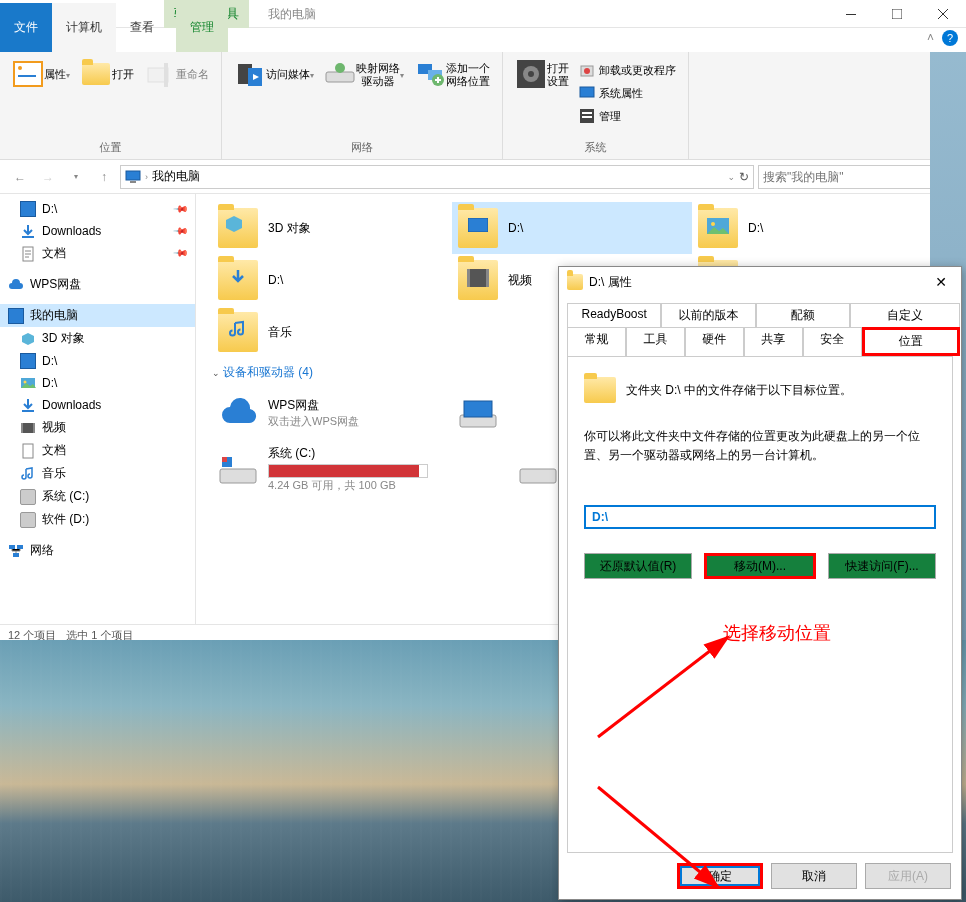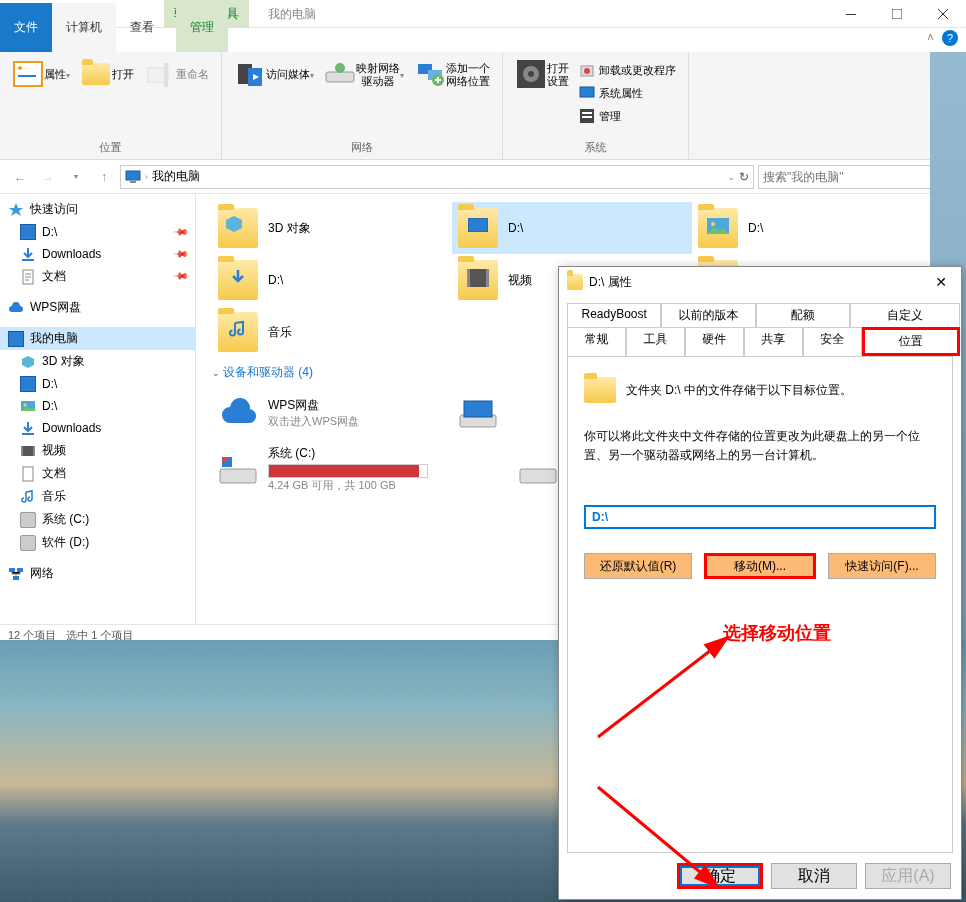--- a/index.html
+++ b/index.html
@@ -79,25 +79,25 @@
 .dlg-close { position: absolute; right: 4px; top: 4px; width: 32px; height: 22px; display: flex; align-items: center; justify-content: center; font-size: 14px; cursor: pointer; }
 .dlg-tabs-area { padding: 6px 1px 0 8px; }
 .dlg-tabs { display: flex; flex-wrap: wrap; }
 .dlg-tab { padding: 3px 0; font-size: 12px; text-align: center; border: 1px solid #ccc; border-bottom: none; background: #fff; cursor: pointer; position: relative; }
 .dlg-tab.active { background: #fff; z-index: 2; border: 3px solid red; border-bottom: 3px solid red; }
 .dlg-body { flex: 1; border: 1px solid #ccc; margin: 0 8px; padding: 20px 16px; position: relative; }
 .dlg-info { display: flex; align-items: center; gap: 10px; font-size: 12px; margin-bottom: 24px; }
 .dlg-desc { font-size: 12px; line-height: 1.6; margin-bottom: 40px; }
 .dlg-input { width: 100%; height: 24px; border: 2px solid #0078d7; padding: 0 6px; font-size: 12px; color: #0078d7; font-weight: bold; margin-bottom: 24px; }
 .dlg-btns { display: flex; gap: 12px; }
-.dlg-btn { flex: 1; height: 26px; border: 1px solid #aaa; background: #fdba74; font-size: 12px; cursor: pointer; }
+.dlg-btn { flex: 1; height: 26px; border: 1px solid #aaa; background: #15803d; font-size: 12px; cursor: pointer; }
 .dlg-btn.highlight { border: 3px solid red; }
-.annotation { position: absolute; color: red; font-size: 18px; font-weight: bold; }
+.annotation { position: absolute; color: red; font-size: 18px; font-weight: normal; }
 .dlg-footer { height: 46px; display: flex; align-items: center; justify-content: flex-end; padding: 0 10px; gap: 8px; }
-.dlg-footer-btn { width: 86px; height: 26px; border: 1px solid #aaa; background: #e1e1e1; font-size: 16px; cursor: pointer; }
+.dlg-footer-btn { width: 86px; height: 26px; border: 1px solid #aaa; background: #e1e1e1; font-size: 12px; cursor: pointer; }
 .dlg-footer-btn.primary { border: 3px solid red; background:#e1e1e1; box-shadow: inset 0 0 0 2px #0078d7; }
 .dlg-footer-btn.disabled { color: #aaa; }
 
 
 .folder-ico { width: 100%; height: 100%; background: linear-gradient(180deg,#ffe9a8,#f7ca4d); border-radius: 2px; position: relative; }
 .folder-ico::before { content:''; position:absolute; left:0; top:-4px; width:40%; height:6px; background:#f7ca4d; border-radius:2px 2px 0 0; }
 
 
 .ico-monitor { background: #2a7fd4; border: 1px solid #1a5a9e; }
 .ico-drive { background: #ccc; border: 1px solid #999; border-radius: 2px; }
@@ -292,26 +292,20 @@
     <span style="color:#555">↻</span>
   </div>
   <div class="search-bar">
     <input class="search-input" placeholder="搜索&quot;我的电脑&quot;" style="">
     <span style="color:#888">🔍</span>
   </div>
 </div>
 
 <div class="main">
   <div class="sidebar">
-    <div class="sb-item root">
-      <svg class="sb-icon" viewBox="0 0 16 16">
-          <path d="M8 1 l2 5 5 0 -4 3 2 5 -5 -3 -5 3 2 -5 -4 -3 5 0 z" fill="#3b9ed8"></path>
-        </svg>
-      <span>快速访问</span>
-    </div>
     <div class="sb-item">
       <div class="sb-icon ico-monitor"></div>
       <span>D:\</span>
       <span class="sb-pin">📌</span>
     </div>
     <div class="sb-item">
       <svg class="sb-icon" viewBox="0 0 16 16">
           <path d="M8 2 v8 M4 7 l4 4 4-4" stroke="#2a7fd4" stroke-width="2" fill="none"></path>
           <rect x="2" y="13" width="12" height="2" fill="#2a7fd4"></rect>
         </svg>

